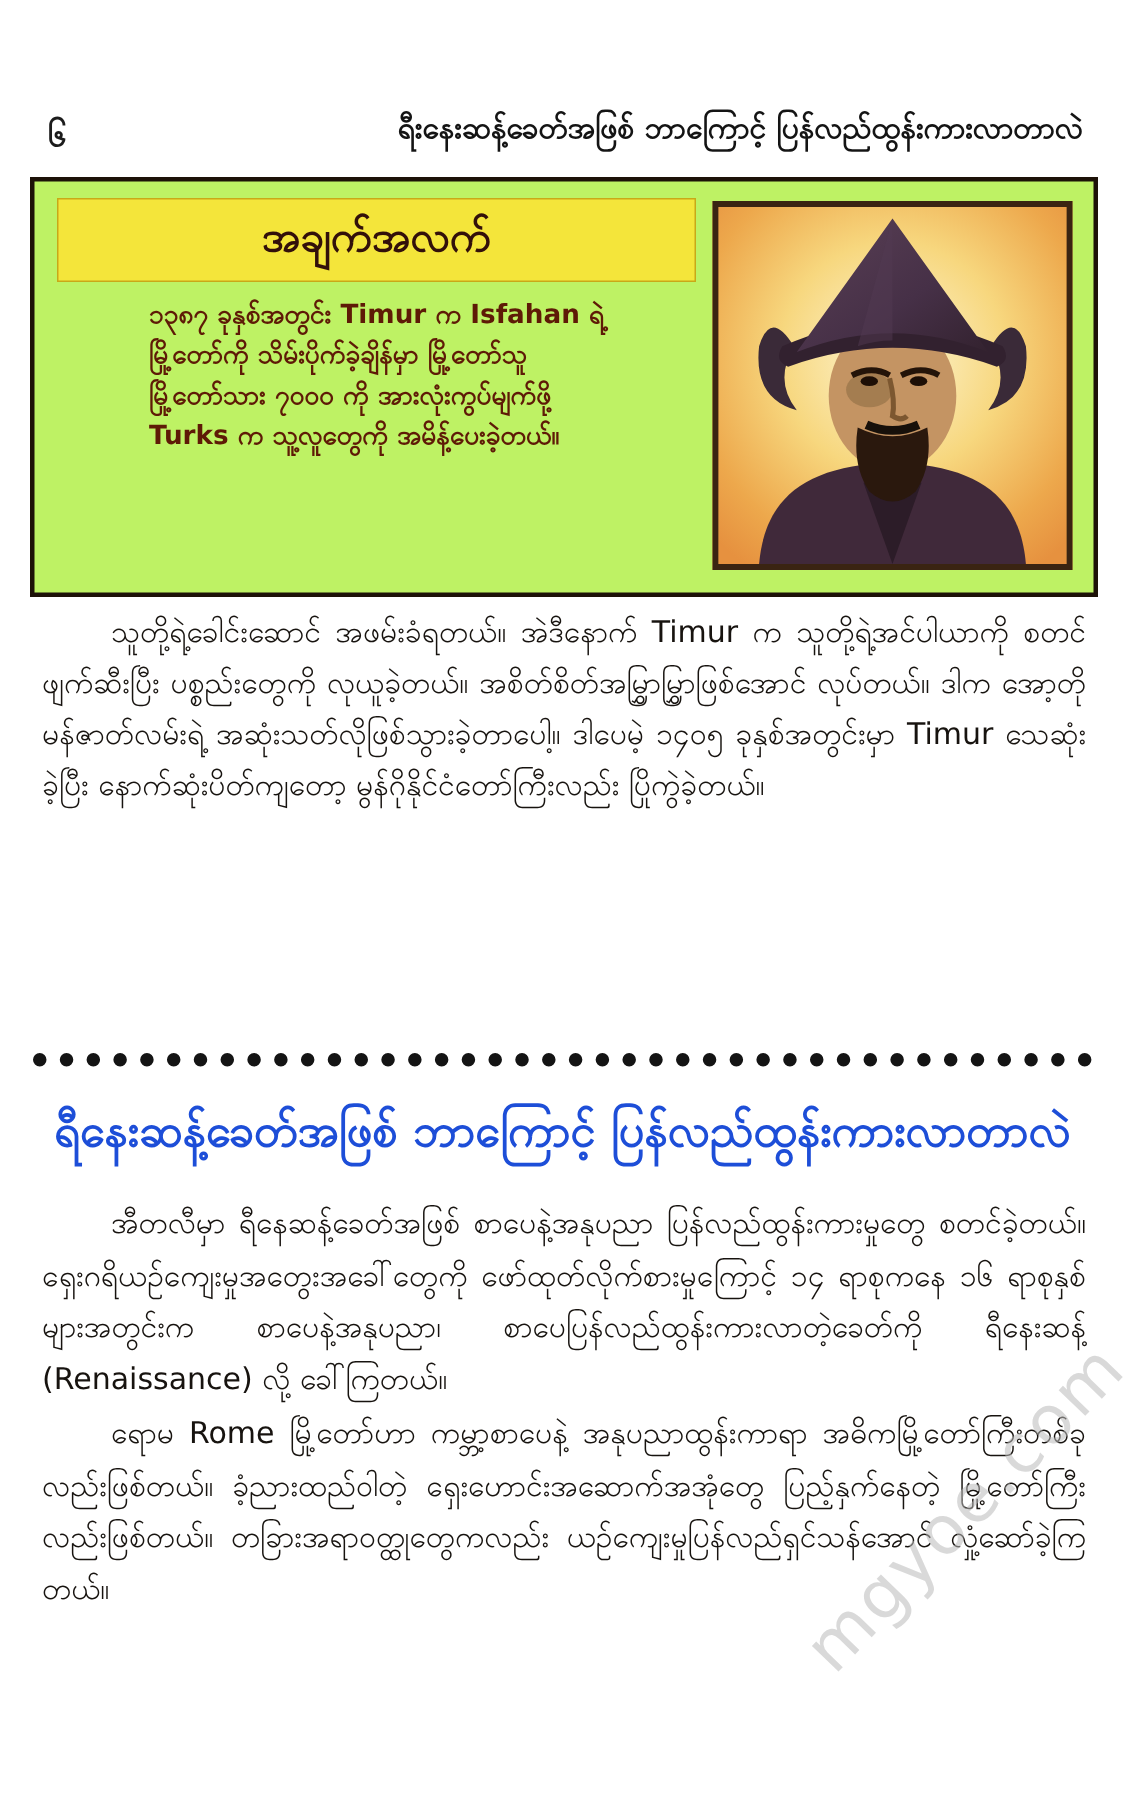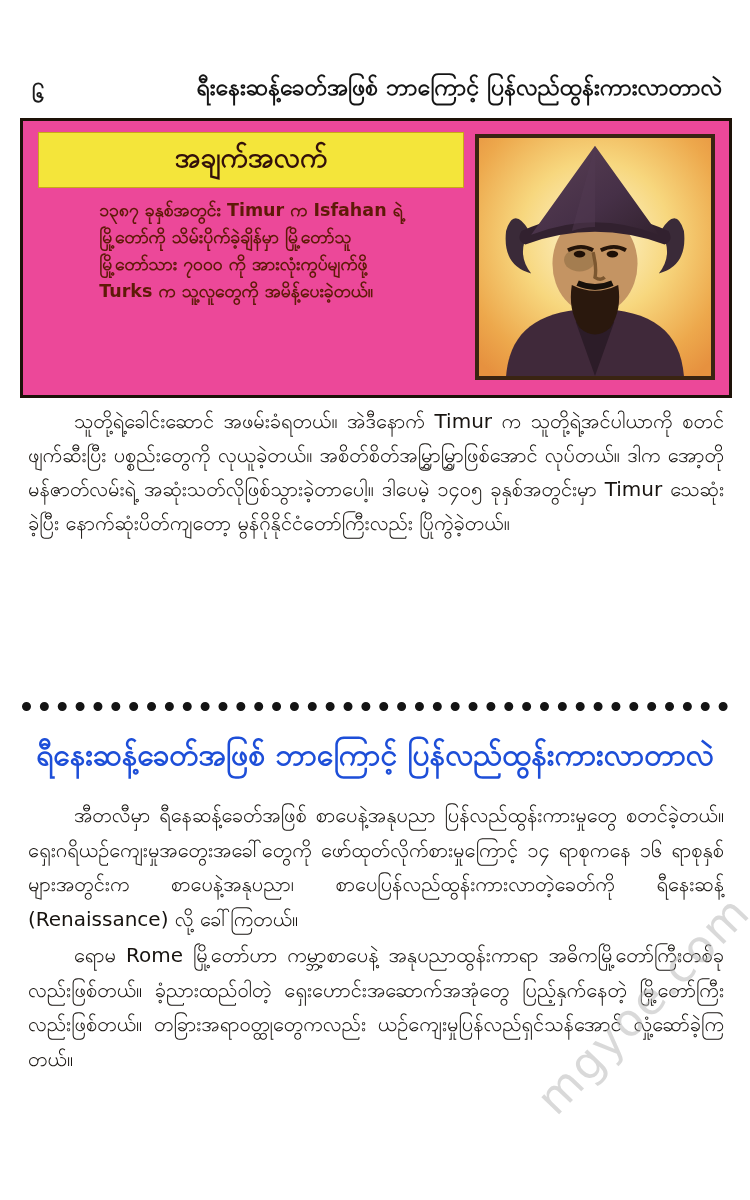--- a/index.html
+++ b/index.html
@@ -15,29 +15,29 @@
   }
   
   .header{
     position:absolute;top:72px;left:32px;right:28px;
     display:flex;justify-content:space-between;align-items:flex-end;
   }
   .page-number{
     font-size:22px;font-weight:bold;color:#1c1c1c;line-height:1;
   }
   .running-title{
-    font-size:23px;font-weight:bold;color:#141414;
+    font-size:20px;font-weight:bold;color:#141414;
     text-align:right;letter-spacing:0;
   }
   
   .factbox{
     position:absolute;left:20px;top:118px;width:712px;height:280px;
     box-sizing:border-box;
     border:3px solid #1d1208;
-    background:#ec4899;
+    background:#bef264;
     display:flex;
   }
   .factbox-left{
     flex:1 1 auto;
     display:flex;flex-direction:column;align-items:center;
     padding:11px 6px 0 14px;
   }
   .factbox-title{
     width:424px;height:54px;
     background:#f4e53a;

